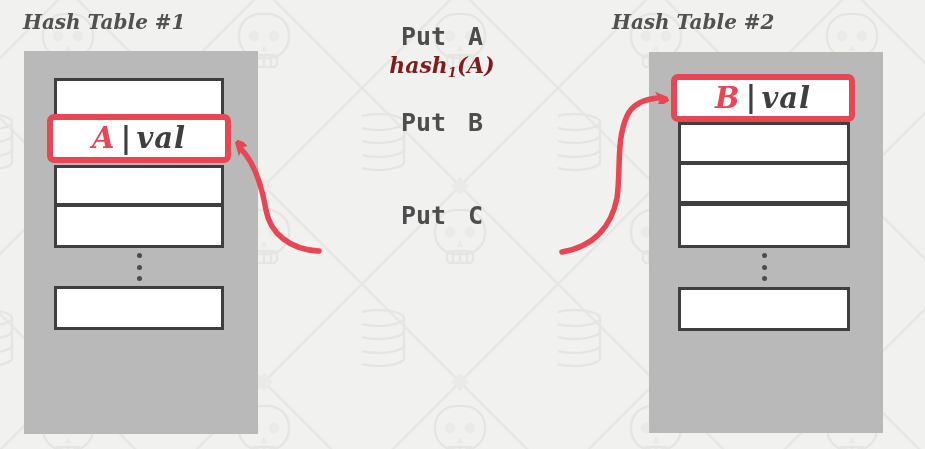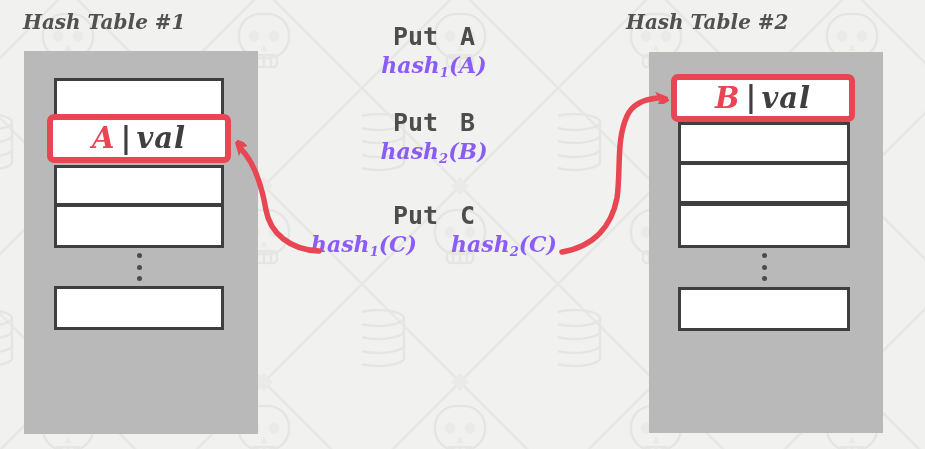--- a/index.html
+++ b/index.html
@@ -9,21 +9,21 @@
   
   .wm-layer { position:absolute; left:0; top:0; width:925px; height:449px; pointer-events:none; }
 
   
   .table-title {
     position:absolute; font-family:"DejaVu Serif", serif;
     font-weight:bold; font-style:italic; font-size:20px; color:#515151; letter-spacing:0px;
     white-space:nowrap;
   }
   .t1-title { left:23px; top:10px; }
-  .t2-title { left:626px; top:10px; }
+  .t2-title { left:612px; top:10px; }
 
   
   .table-body { position:absolute; background:#b9b9b9; }
   .t1-body { left:24px; top:51px; width:234px; height:383px; }
   .t2-body { left:649px; top:52px; width:234px; height:381px; }
 
   
   .slot { position:absolute; background:#ffffff; border:3px solid #3f3f3f; box-sizing:border-box; }
   .slot.hl {
     border:6px solid #e84653; border-radius:7px; z-index:2;
@@ -48,28 +48,28 @@
   .cell-val { letter-spacing:1px; }
 
   
   .dots { position:absolute; display:flex; flex-direction:column; align-items:center;
     justify-content:space-between; }
   .t1-dots { left:54px; top:253px; width:170px; height:28px; }
   .t2-dots { left:678px; top:253px; width:172px; height:28px; }
   .dot { width:5px; height:5px; border-radius:50%; background:#4c4c4c; }
 
   
-  .op { position:absolute; left:292px; width:284px; text-align:center; }
+  .op { position:absolute; left:300px; width:284px; text-align:center; }
   .op-a { top:24px; } .op-b { top:110px; } .op-c { top:203px; }
   .put-line { display:flex; justify-content:center; align-items:baseline; gap:22px;
     font-family:"DejaVu Sans Mono", monospace; font-weight:bold; font-size:25px;
     color:#4d4d4d; line-height:1.05; }
   .hash-line { margin-top:4px; display:flex; justify-content:center; gap:34px;
     font-family:"DejaVu Serif", serif; font-weight:bold; font-style:italic;
-    font-size:22px; color:#8b5cf6; line-height:1; white-space:nowrap; }
+    font-size:22px; color:#7f1d1d; line-height:1; white-space:nowrap; }
   .hash sub { font-size:13px; vertical-align:-4px; font-style:italic; }
 
   
   .arrow-layer { position:absolute; left:0; top:0; width:925px; height:449px;
     pointer-events:none; z-index:3; }
   .arrow { fill:none; stroke:#e84653; stroke-width:5.5; stroke-linecap:round; }
 </style>
 </head>
 <body>
 
@@ -152,32 +152,27 @@
       <span class="hash"><span>hash</span><sub>1</sub><span>(A)</span></span>
     </div>
   </div>
 
   <div class="op op-b">
     <div class="put-line">
       <span>Put</span>
         <span>B</span>
     </div>
     <div class="hash-line">
-      <span class="hash"><span>hash</span><sub>2</sub><span>(B)</span></span>
     </div>
   </div>
 
   <div class="op op-c">
     <div class="put-line">
       <span>Put</span>
         <span>C</span>
-    </div>
-    <div class="hash-line">
-      <span class="hash"><span>hash</span><sub>1</sub><span>(C)</span></span>
-      <span class="hash"><span>hash</span><sub>2</sub><span>(C)</span></span>
     </div>
   </div>
 
   <svg class="arrow-layer" xmlns="http://www.w3.org/2000/svg" width="925" height="449">
     <defs>
       <marker id="ah" viewBox="0 0 10 10" refX="2" refY="5" markerWidth="13" markerHeight="13" orient="auto-start-reverse" markerUnits="userSpaceOnUse">
         <path d="M0,0 L13,6.5 L0,13 L3.2,6.5 Z" fill="#e84653"></path>
       </marker>
     </defs>
     <path class="arrow" marker-end="url(#ah)" d="M 319 251 C 290 250 270 233 266 210 C 262 187 254 163 242 150"></path>

